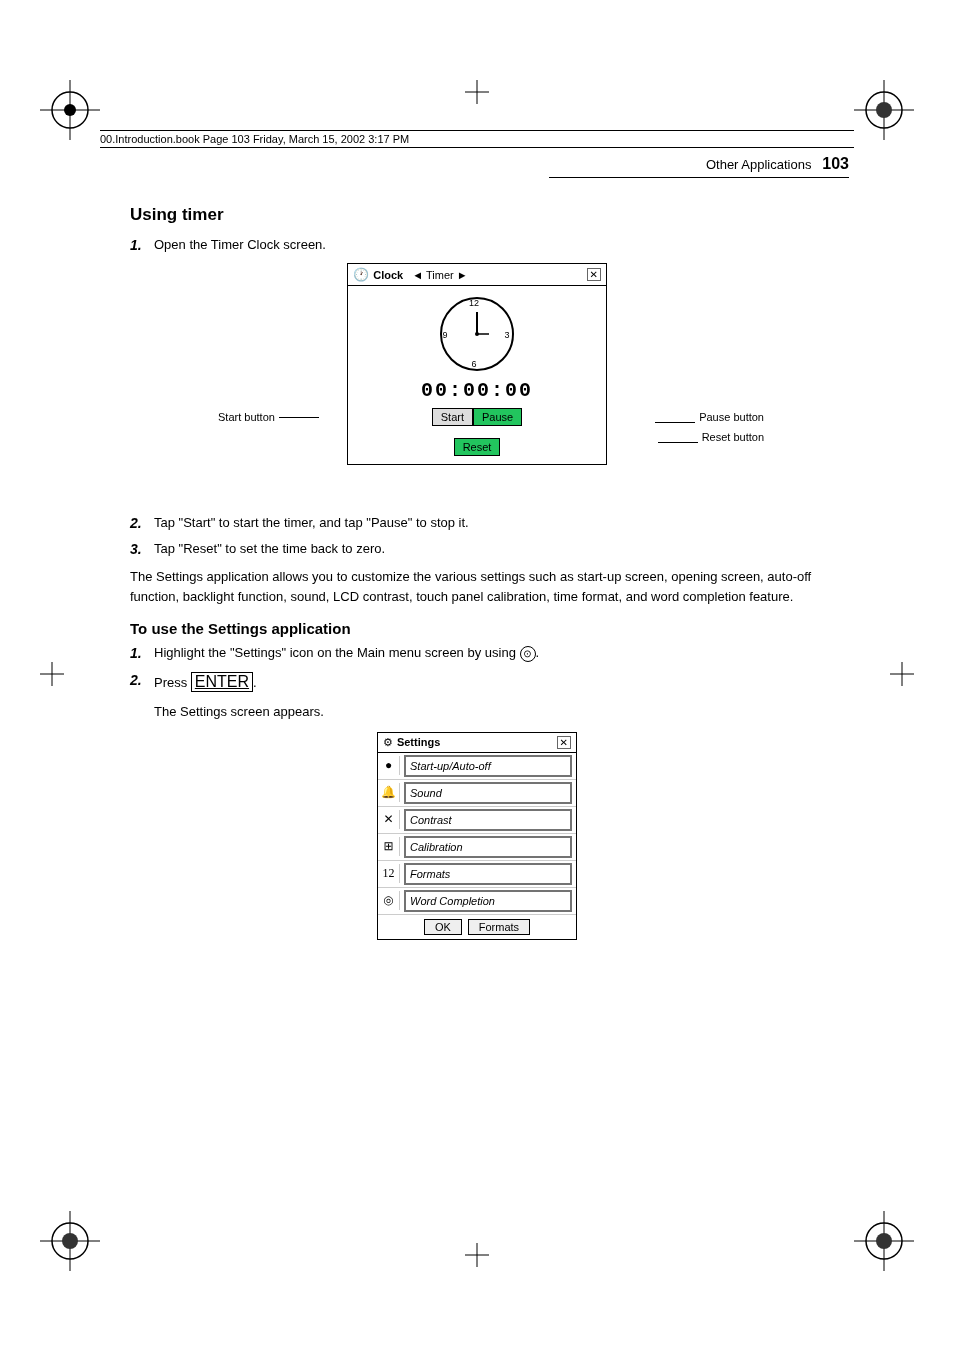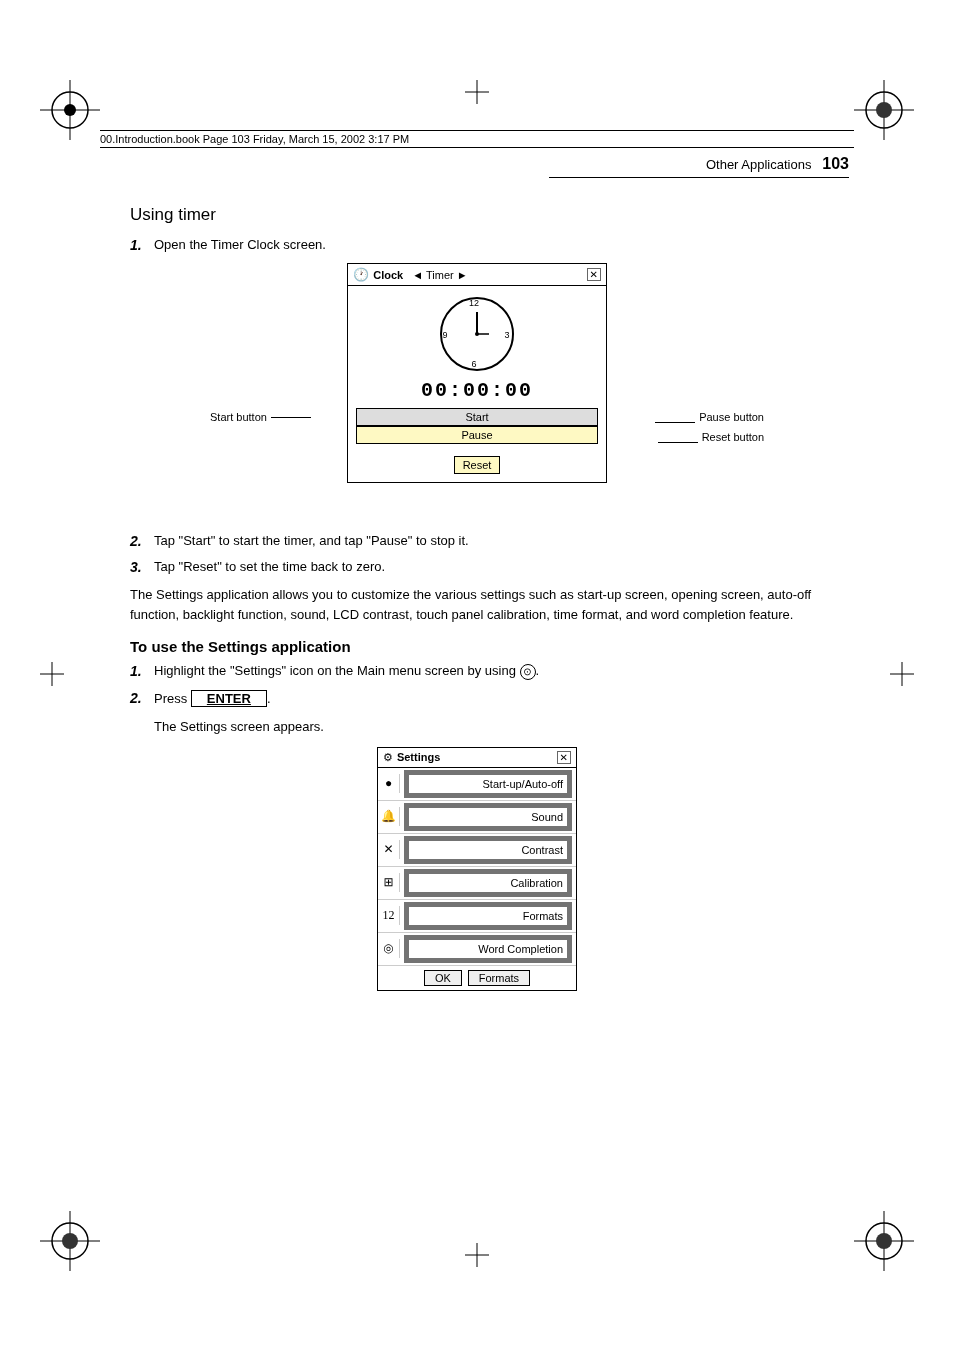--- a/index.html
+++ b/index.html
@@ -77,21 +77,21 @@
     .content {
       position: absolute;
       top: 185px;
       left: 130px;
       right: 130px;
     }
 
     
     .section-heading {
       font-family: Arial, sans-serif;
-      font-weight: normal;
+      font-weight: bold;
       font-size: 17px;
       margin-top: 20px;
       margin-bottom: 12px;
     }
 
     
     .numbered-item {
       display: flex;
       margin-bottom: 10px;
       font-family: Arial, sans-serif;
@@ -158,28 +158,27 @@
       font-size: 20px;
       font-weight: bold;
       letter-spacing: 2px;
       margin-bottom: 6px;
     }
     .timer-buttons {
       display: flex;
       justify-content: center;
       gap: 0;
       margin-bottom: 4px;
-      flex-direction: column;
     }
     .timer-btn {
       border: 1px solid #000;
       padding: 2px 8px;
       font-size: 11px;
       font-family: Arial, sans-serif;
-      background: #fef9c3;
+      background: #22c55e;
       cursor: pointer;
     }
     .timer-btn.active {
       background: #ddd;
     }
     .timer-reset-row {
       display: flex;
       justify-content: center;
       margin-top: 12px;
     }
@@ -218,24 +217,24 @@
       font-weight: bold;
       font-size: 15px;
       margin-top: 14px;
       margin-bottom: 8px;
     }
 
     
     .key-enter {
       display: inline-block;
       border: 1px solid #000;
-      padding: 0 15px;
-      font-size: 13px;
-      font-family: Arial, sans-serif;
-      font-weight: bold;
+      padding: 0 3px;
+      font-size: 16px;
+      font-family: Arial, sans-serif;
+      font-weight: normal;
       text-decoration: underline;
     }
 
     
     .settings-screenshot {
       border: 1px solid #000;
       width: 200px;
       margin: 10px auto 10px auto;
       background: #fff;
     }
@@ -258,27 +257,28 @@
     .settings-row-icon {
       width: 22px;
       min-width: 22px;
       text-align: center;
       font-size: 12px;
       padding: 2px;
       border-right: 1px solid #ccc;
     }
     .settings-row-label {
       flex: 1;
-      text-align: right;
+      text-align: left;
       font-family: Arial, sans-serif;
       font-size: 11px;
       padding: 3px 4px;
-      border: 5px solid #737373;
+      border: 2px solid #737373;
       margin: 2px 4px;
       cursor: pointer;
+      font-style: italic;
     }
     .settings-footer {
       display: flex;
       justify-content: center;
       gap: 6px;
       padding: 4px;
     }
     .settings-footer-btn {
       border: 1px solid #000000;
       padding: 1px 10px;
@@ -362,21 +362,21 @@
 
   <div class="section-heading">Using timer</div>
 
   <div class="numbered-item">
     <span class="num-label">1.</span>
     <span class="num-content">Open the Timer Clock screen.</span>
   </div>
 
   <div style="position:relative; margin: 0 0 10px 0;">
 
-    <div style="display:flex; align-items:center; position:absolute; left:80px; top:148px; font-family:Arial,sans-serif; font-size:11px;">
+    <div style="display:flex; align-items:center; position:absolute; left:88px; top:148px; font-family:Arial,sans-serif; font-size:11px;">
       <span>Start button</span>
       <span style="display:inline-block;height:1px;width:40px;background:#000;margin-left:4px;"></span>
     </div>
 
     <div style="display:flex; align-items:flex-end; position:absolute; right:60px; top:148px; font-family:Arial,sans-serif; font-size:11px;">
       <span style="display:inline-block;height:1px;width:40px;background:#000;margin-right:4px;"></span>
       <span>Pause button</span>
     </div>
 
     <div style="display:flex; align-items:flex-end; position:absolute; right:60px; top:168px; font-family:Arial,sans-serif; font-size:11px;">

